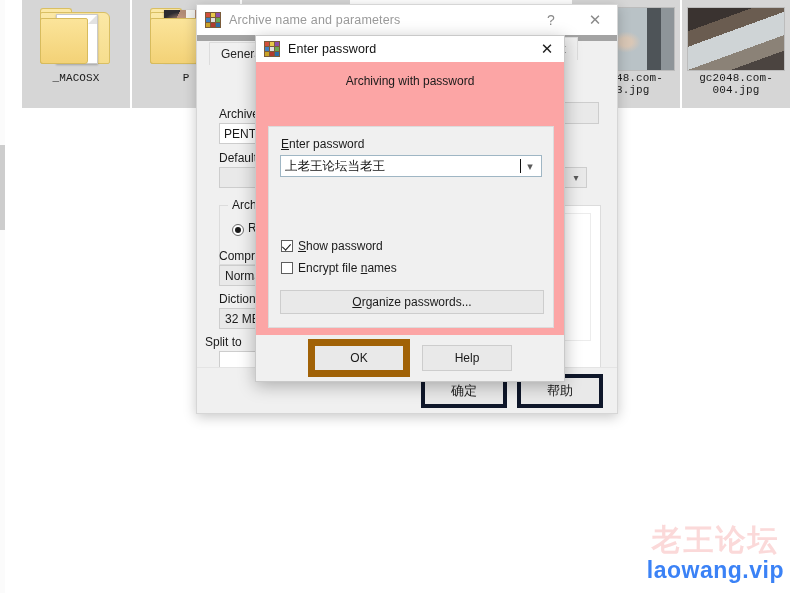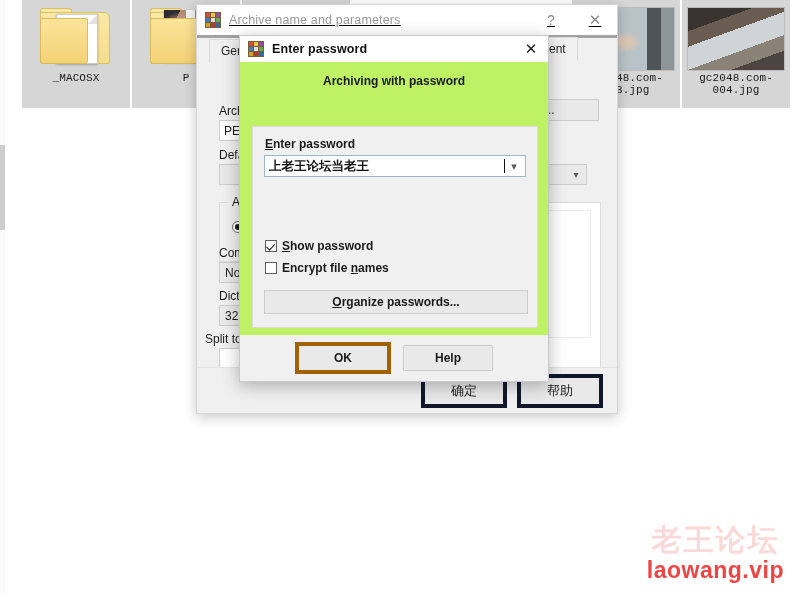--- a/index.html
+++ b/index.html
@@ -86,33 +86,32 @@
 
   
   #watermark{
     position:absolute;right:16px;bottom:10px;text-align:center;user-select:none;
   }
   #watermark .wm-cn{
     font-size:30px;font-weight:bold;color:#fbd9d9;letter-spacing:2px;line-height:34px;
     font-family:"DejaVu Sans",sans-serif;
   }
   #watermark .wm-en{
-    font-size:23px;font-weight:bold;color:#ef4444;letter-spacing:.5px;line-height:26px;
+    font-size:23px;font-weight:bold;color:#3b82f6;letter-spacing:.5px;line-height:26px;
   }
 
   
   #rar-dialog{
     position:absolute;left:196px;top:4px;width:420px;height:408px;
     background:#f0f0f0;border:1px solid #d6d6d6;
     box-shadow:0 3px 12px rgba(0,0,0,.22);
   }
   #rar-titlebar{
     height:30px;background:#ffffff;display:flex;align-items:center;
-    border-bottom:3px solid #a3a3a3;
-    text-decoration:underline;
+    border-bottom:6px solid #a3a3a3;
   }
   .rar-icon{
     width:16px;height:16px;margin-left:8px;margin-right:8px;flex:none;
     display:grid;grid-template-columns:repeat(3,1fr);grid-template-rows:repeat(3,1fr);
     gap:1px;background:#7a5b3a;padding:1px;box-sizing:border-box;
   }
   .rar-icon i{display:block;}
   #rar-title{
     font-size:12.5px;color:#9a9a9a;flex:1;letter-spacing:.15px;
   }
@@ -170,24 +169,23 @@
     padding-right:14px;box-sizing:border-box;gap:10px;
   }
   .foot-btn{
     width:78px;height:26px;background:#e9e9e9;border:4px solid #0f172a;
     font-size:13px;color:#1a1a1a;display:flex;align-items:center;justify-content:center;
     font-family:"DejaVu Sans",sans-serif;
   }
 
   
   #pw-dialog{
-    position:absolute;left:239px;top:35px;width:308px;height:345px;
-    background:#bef264;border:1px solid #c9c9c9;
+    position:absolute;left:255px;top:35px;width:308px;height:345px;
+    background:#fca5a5;border:1px solid #c9c9c9;
     box-shadow:0 4px 16px rgba(0,0,0,.28);
-    font-weight:bold;
   }
   #pw-titlebar{
     height:26px;background:#ffffff;display:flex;align-items:center;
   }
   #pw-title{font-size:12.5px;color:#111111;flex:1;letter-spacing:.1px;}
   #pw-close{width:34px;height:26px;display:flex;align-items:center;justify-content:center;
     font-size:15px;color:#1a1a1a;}
 
   #pw-subtitle{
     text-align:center;font-size:12px;color:#1a1a1a;margin-top:12px;
@@ -231,21 +229,21 @@
 
   #pw-footer{
     position:absolute;left:0;bottom:0;width:308px;height:46px;display:flex;
     align-items:center;justify-content:center;gap:12px;background:#f0f0f0;
   }
   .pw-btn{
     width:88px;height:24px;background:#e9e9e9;border:1px solid #cdcdcd;
     font-size:12px;color:#1a1a1a;display:flex;align-items:center;justify-content:center;
   }
   .pw-btn.default{
-    border:4px solid #a16207;background:#e9e9e9;
+    border:7px solid #a16207;background:#e9e9e9;
   }
 </style>
 </head>
 <body>
 
 <div id="explorer">
 
   <div class="explorer-scroll-edge"></div>
   <div class="explorer-scroll-left"></div>
 

